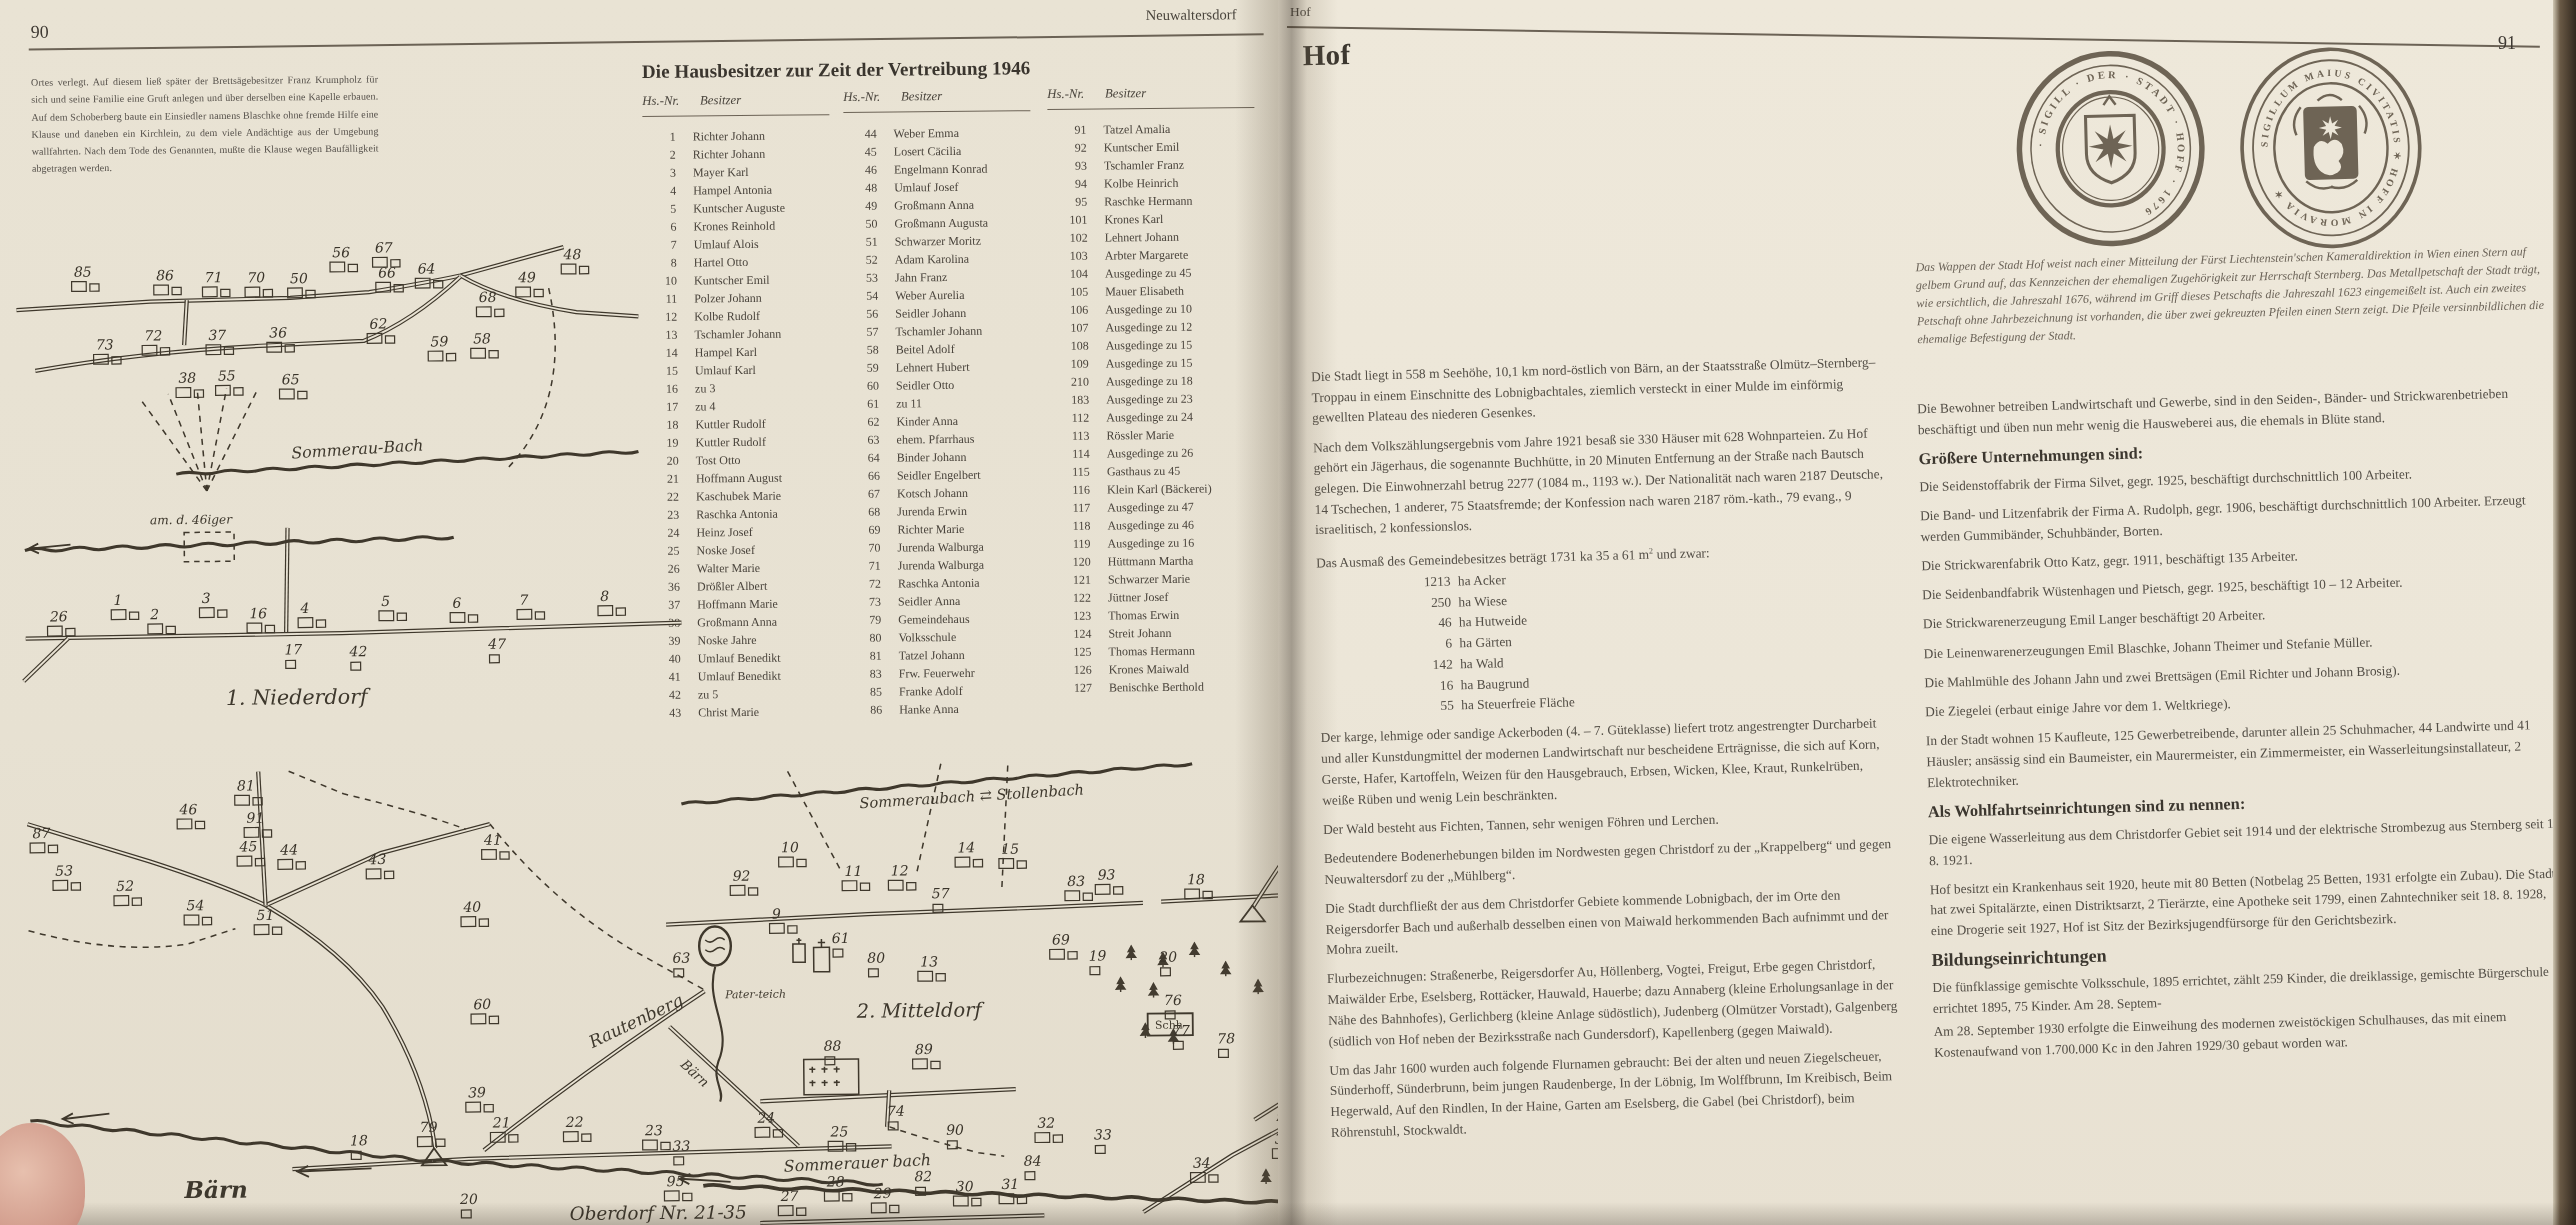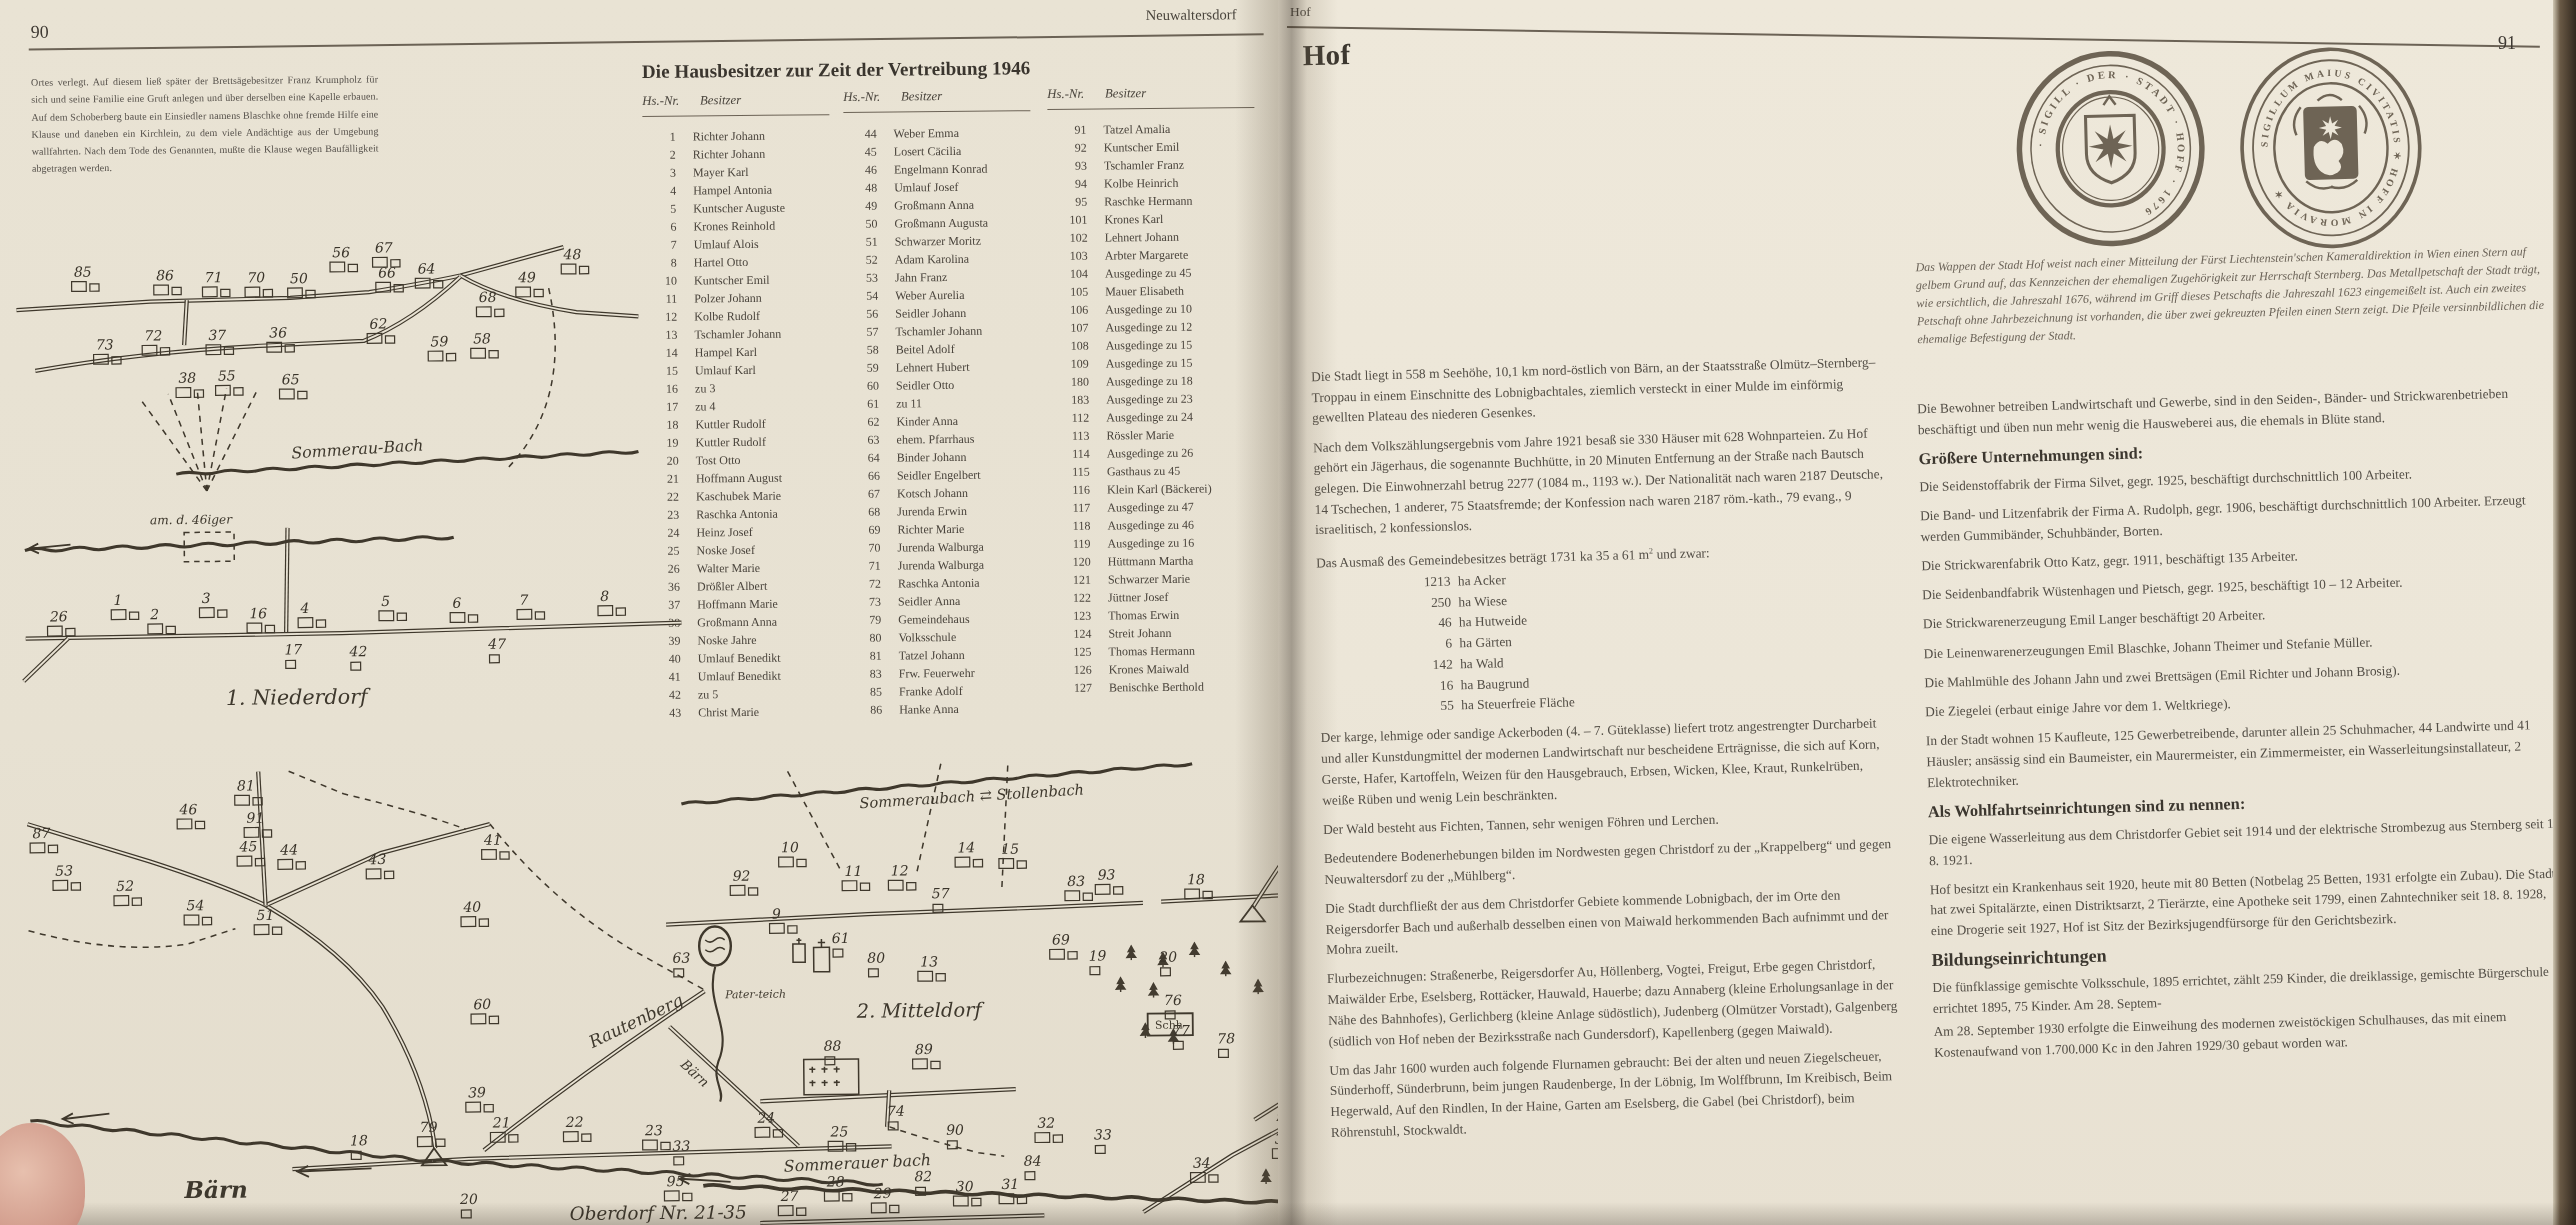--- a/index.html
+++ b/index.html
@@ -156,21 +156,21 @@
           <div class="orow"><span class="onr">95</span><span>Raschke Hermann</span></div>
           <div class="orow"><span class="onr">101</span><span>Krones Karl</span></div>
           <div class="orow"><span class="onr">102</span><span>Lehnert Johann</span></div>
           <div class="orow"><span class="onr">103</span><span>Arbter Margarete</span></div>
           <div class="orow"><span class="onr">104</span><span>Ausgedinge zu 45</span></div>
           <div class="orow"><span class="onr">105</span><span>Mauer Elisabeth</span></div>
           <div class="orow"><span class="onr">106</span><span>Ausgedinge zu 10</span></div>
           <div class="orow"><span class="onr">107</span><span>Ausgedinge zu 12</span></div>
           <div class="orow"><span class="onr">108</span><span>Ausgedinge zu 15</span></div>
           <div class="orow"><span class="onr">109</span><span>Ausgedinge zu 15</span></div>
-          <div class="orow"><span class="onr">180</span><span>Ausgedinge zu 18</span></div>
+          <div class="orow"><span class="onr">210</span><span>Ausgedinge zu 18</span></div>
           <div class="orow"><span class="onr">183</span><span>Ausgedinge zu 23</span></div>
           <div class="orow"><span class="onr">112</span><span>Ausgedinge zu 24</span></div>
           <div class="orow"><span class="onr">113</span><span>Rössler Marie</span></div>
           <div class="orow"><span class="onr">114</span><span>Ausgedinge zu 26</span></div>
           <div class="orow"><span class="onr">115</span><span>Gasthaus zu 45</span></div>
           <div class="orow"><span class="onr">116</span><span>Klein Karl (Bäckerei)</span></div>
           <div class="orow"><span class="onr">117</span><span>Ausgedinge zu 47</span></div>
           <div class="orow"><span class="onr">118</span><span>Ausgedinge zu 46</span></div>
           <div class="orow"><span class="onr">119</span><span>Ausgedinge zu 16</span></div>
           <div class="orow"><span class="onr">120</span><span>Hüttmann Martha</span></div>

